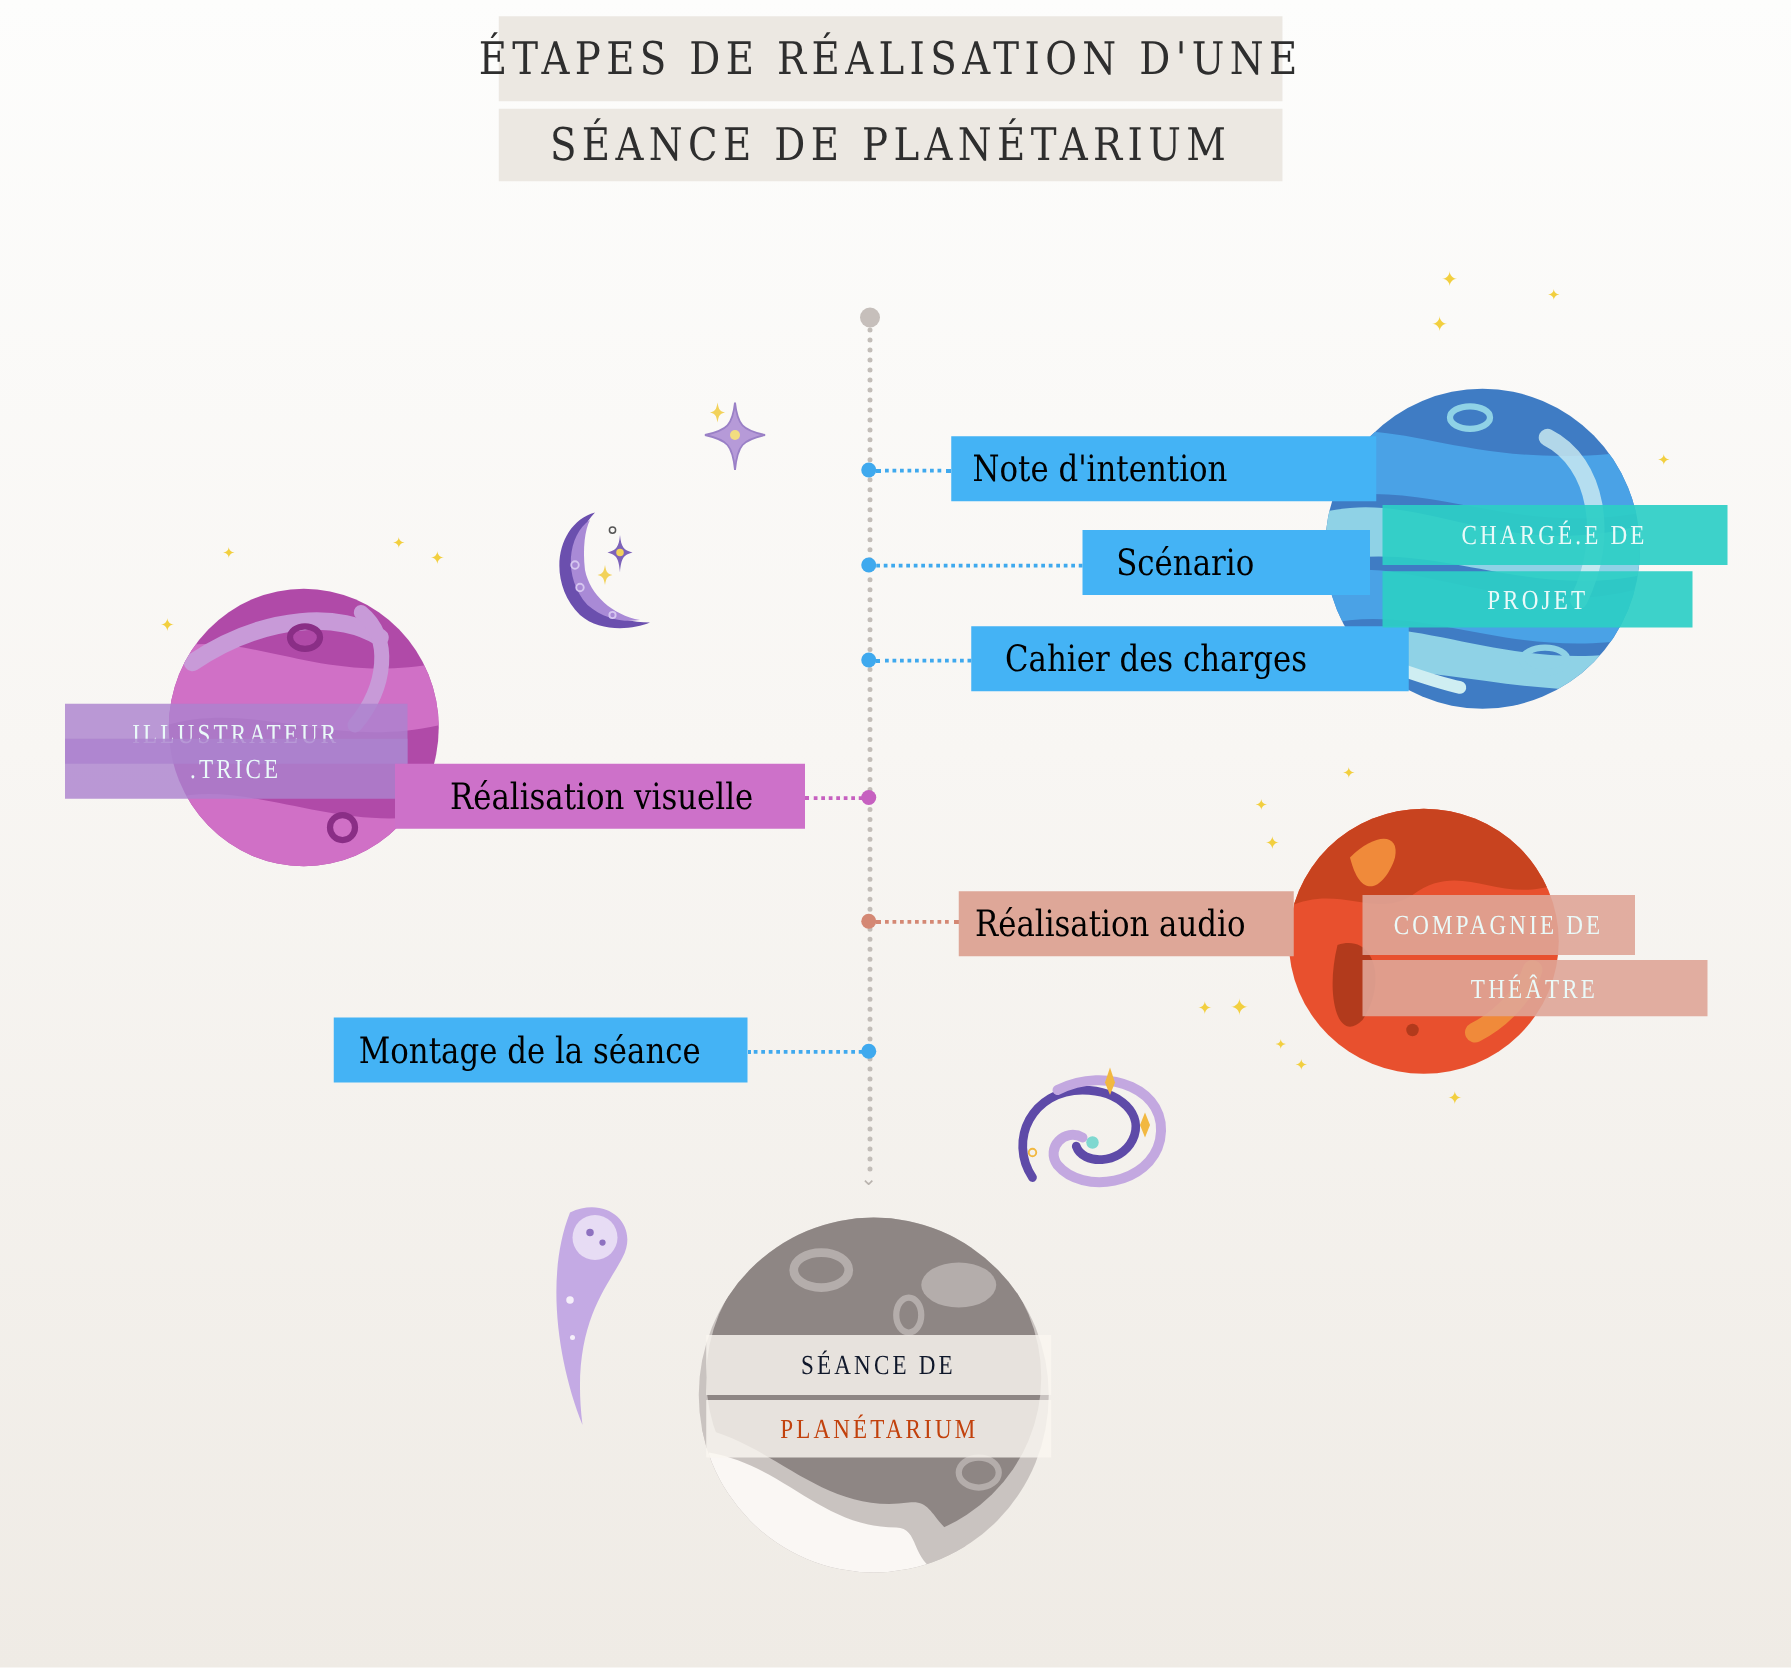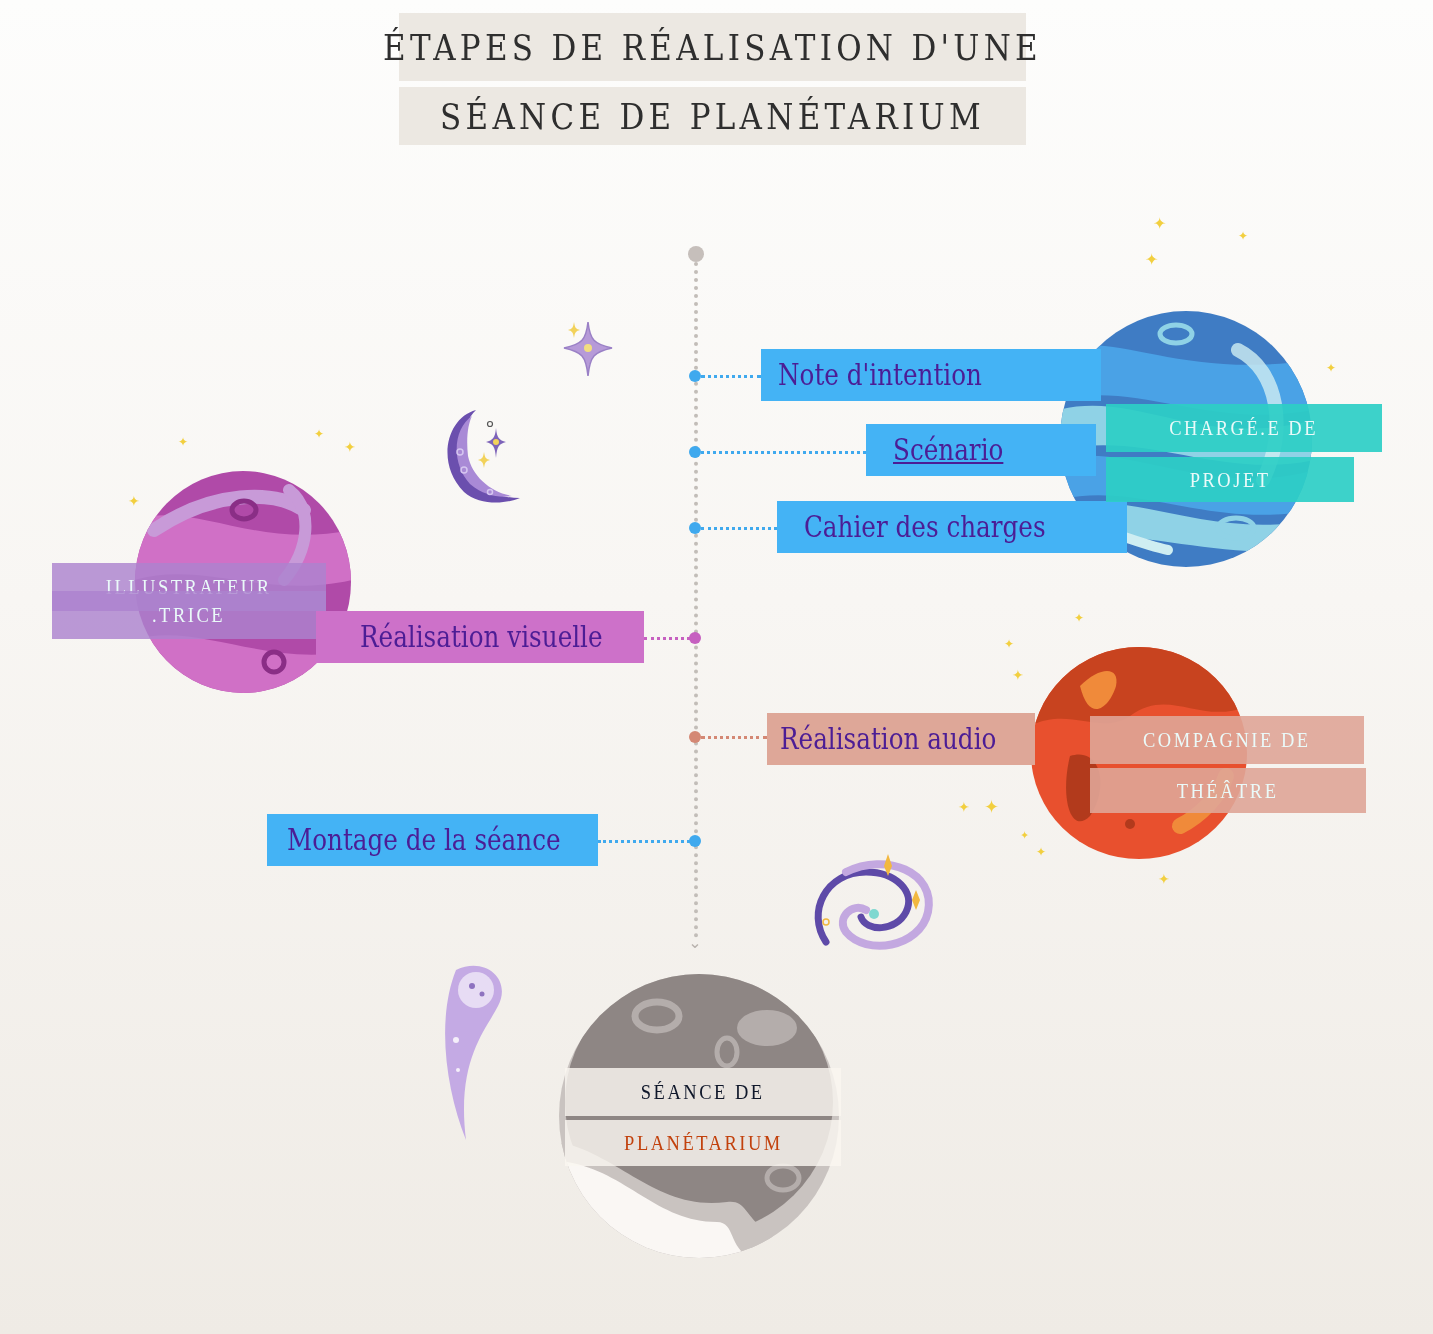--- a/index.html
+++ b/index.html
@@ -40,21 +40,21 @@
     position: absolute; width: 12px; height: 12px; border-radius: 50%;
   }
   .conn {
     position: absolute; height: 0; border-top: 3px dotted;
   }
 
   
   .step {
     position: absolute; height: 52px;
     display: flex; align-items: center;
-    color: #4c1d95; font-family: "DejaVu Serif", serif;
+    color: #000000; font-family: "DejaVu Serif", serif;
     font-size: 29px; font-weight: 300; letter-spacing: 0px;
     white-space: nowrap; overflow: hidden;
   }
   .step span { display: inline-block; transform: scaleX(0.85); transform-origin: left center; }
   .blue { background: #44b3f5; }
   .magenta { background: #cd71c9; }
   .salmon { background: #dea798; }
 
   
   .role {
@@ -202,21 +202,21 @@
 <div class="timeline-arrow">⌄</div>
 
 <div class="node" style="left:689px;top:370px;background:#3fa9ee;"></div>
 <div class="conn" style="left:701px;top:375px;width:60px;border-color:#3fa9ee;"></div>
 <div class="step blue" style="left:761px;top:349px;width:340px;padding-left:17px;">
   <span>Note d'intention</span>
 </div>
 
 <div class="node" style="left:689px;top:446px;background:#3fa9ee;"></div>
 <div class="conn" style="left:701px;top:451px;width:165px;border-color:#3fa9ee;"></div>
-<div class="step blue" style="left:866px;top:424px;width:230px;padding-left:27px;text-decoration:underline;">
+<div class="step blue" style="left:866px;top:424px;width:230px;padding-left:27px;">
   <span>Scénario</span>
 </div>
 
 <div class="node" style="left:689px;top:522px;background:#3fa9ee;"></div>
 <div class="conn" style="left:701px;top:527px;width:76px;border-color:#3fa9ee;"></div>
 <div class="step blue" style="left:777px;top:501px;width:350px;padding-left:27px;">
   <span>Cahier des charges</span>
 </div>
 
 <div class="role" style="left:1106px;top:404px;width:276px;height:48px;background:rgba(44,206,198,0.92);">
@@ -238,21 +238,21 @@
 </div>
 <div class="conn" style="left:644px;top:637px;width:46px;border-color:#c660c0;"></div>
 <div class="node" style="left:689px;top:632px;background:#c660c0;"></div>
 
 <div class="node" style="left:689px;top:731px;background:#d48874;"></div>
 <div class="conn" style="left:701px;top:736px;width:66px;border-color:#d48874;"></div>
 <div class="step salmon" style="left:767px;top:713px;width:268px;padding-left:13px;">
   <span>Réalisation audio</span>
 </div>
 
-<div class="role" style="left:1090px;top:716px;width:274px;height:48px;background:rgba(223,165,151,0.9);align-items:center;">
+<div class="role" style="left:1090px;top:716px;width:218px;height:48px;background:rgba(223,165,151,0.9);align-items:center;">
   <span>COMPAGNIE DE</span>
 </div>
 <div class="role" style="left:1090px;top:768px;width:276px;height:45px;background:rgba(223,165,151,0.9);">
   <span>THÉÂTRE</span>
 </div>
 
 <div class="step blue" style="left:267px;top:814px;width:331px;padding-left:20px;">
   <span>Montage de la séance</span>
 </div>
 <div class="conn" style="left:598px;top:840px;width:92px;border-color:#3fa9ee;"></div>

